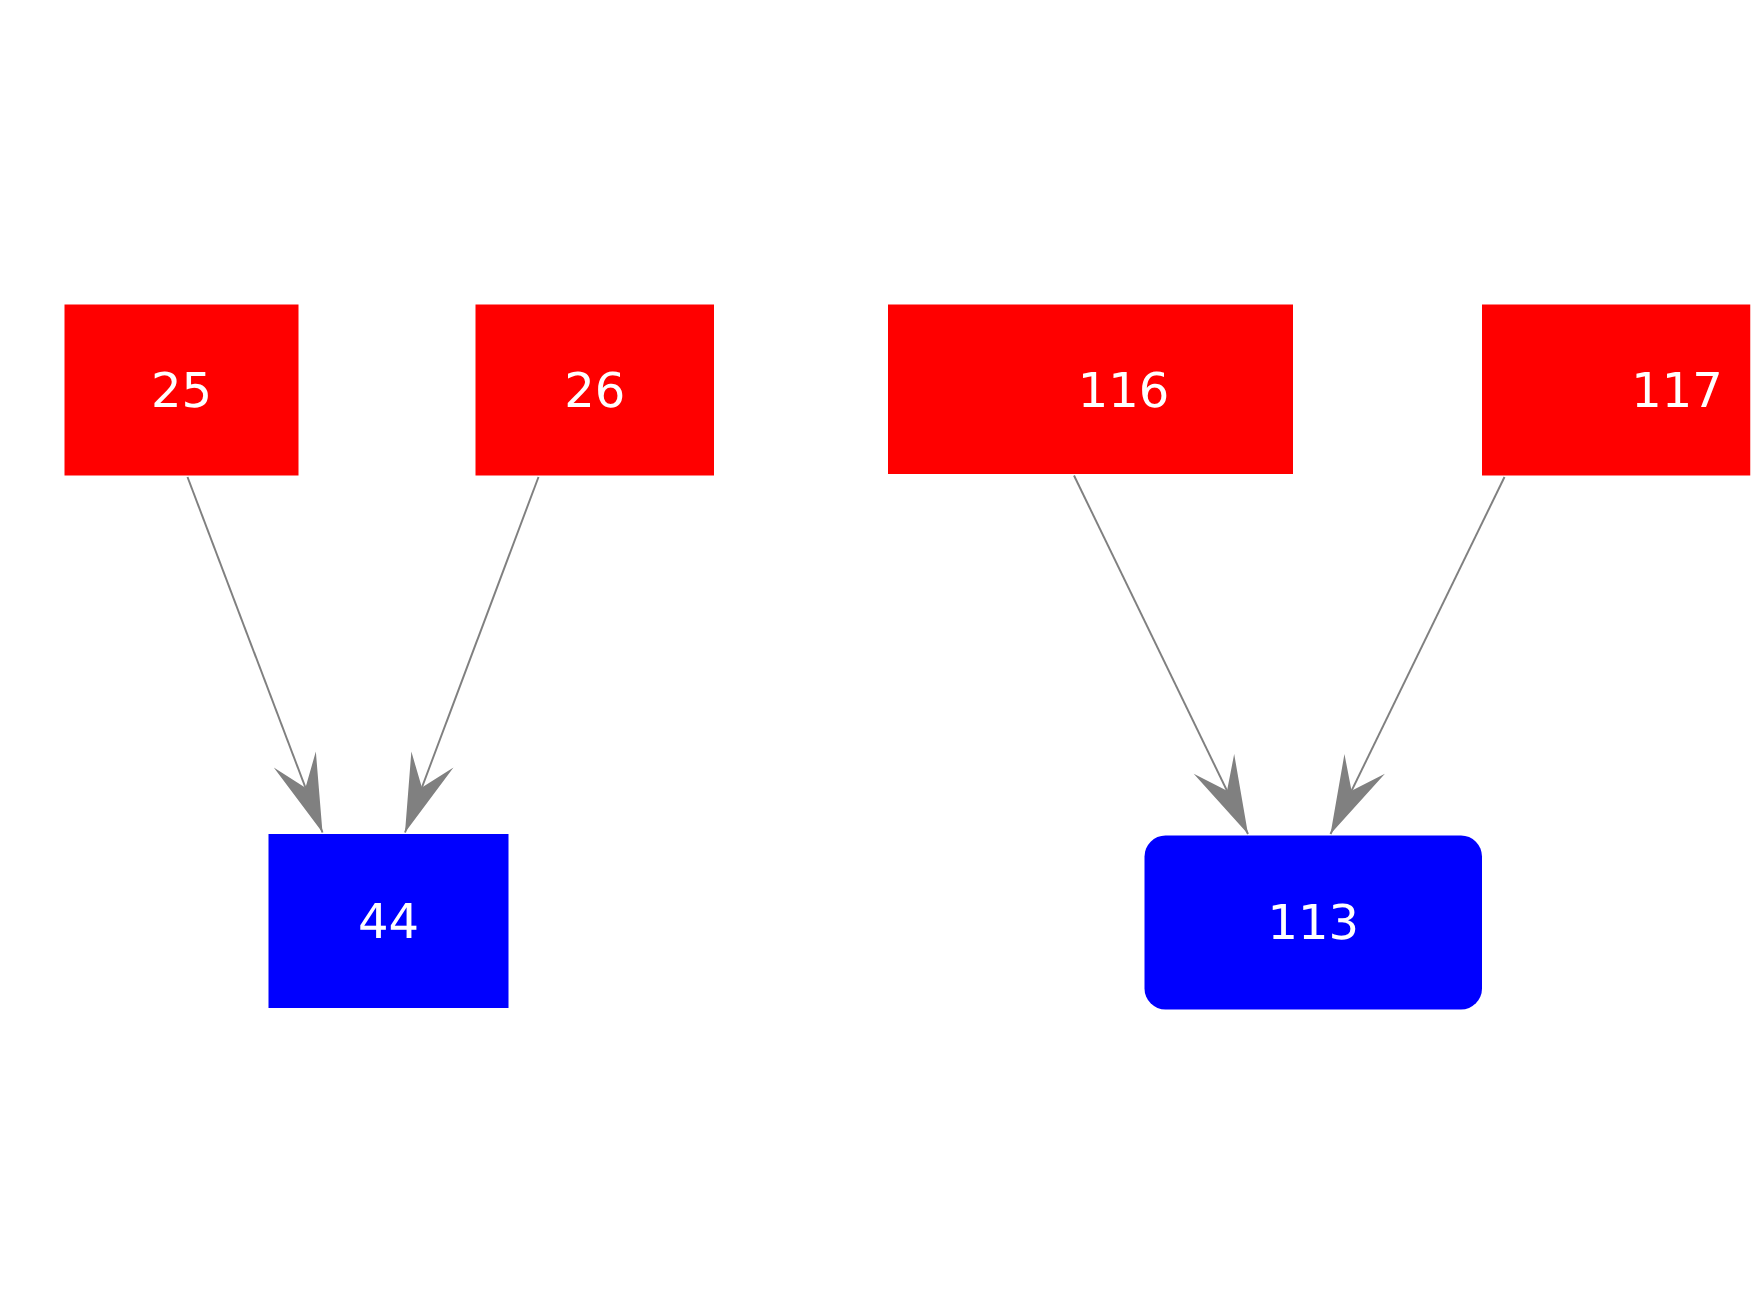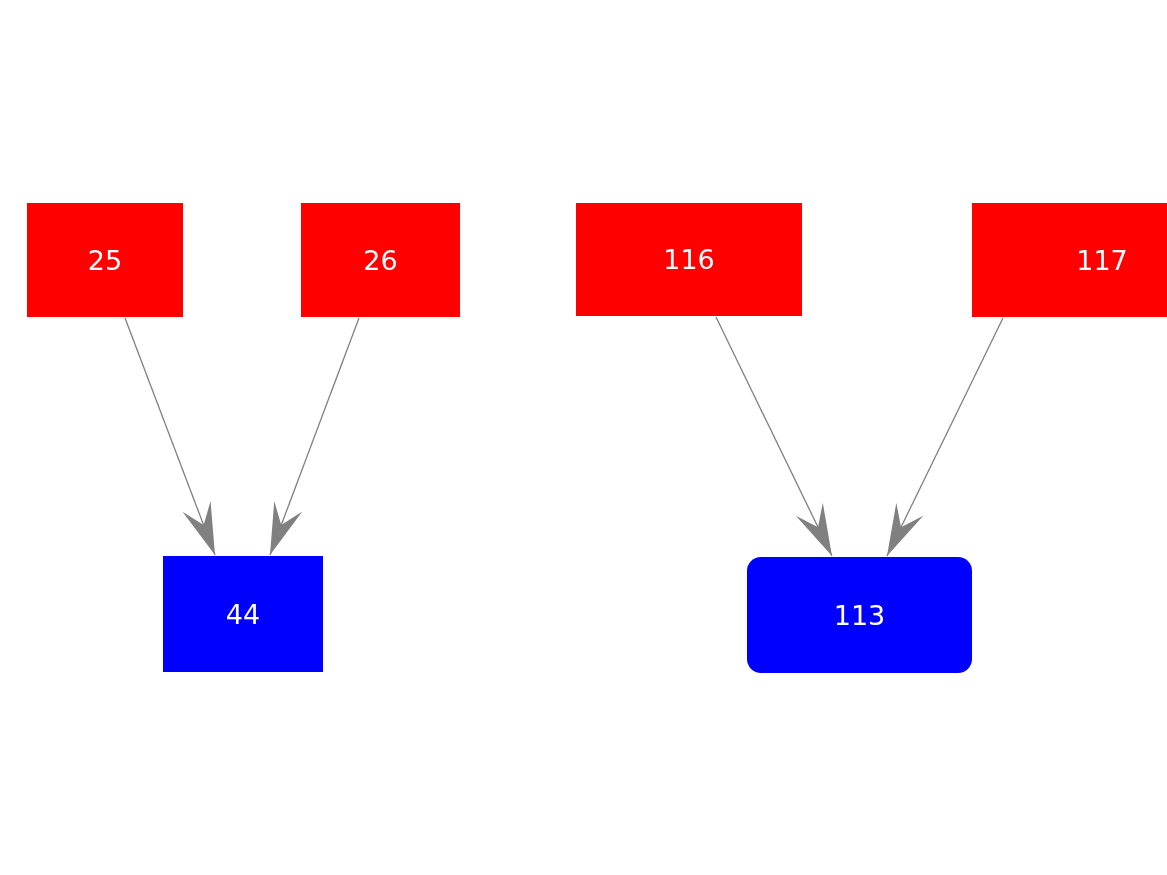--- a/index.html
+++ b/index.html
@@ -29,30 +29,31 @@
   }
   .arrowhead-path {
     fill: var(--edge, #808080);
   }
   .node {
     position: absolute;
     display: flex;
     align-items: center;
     justify-content: center;
     color: var(--label, #ffffff);
-    font-size: 27px;
+    font-size: 32px;
     line-height: 1;
     user-select: none;
+    margin-left: 16px;
   }
   .node.red  { background: var(--parent-fill, #ff0000); }
   .node.blue { background: var(--child-fill, #0000ff); text-align: right; }
 
   #n25  { left: 27px;  top: 203px; width: 156px; height: 114px; }
   #n26  { left: 301px; top: 203px; width: 159px; height: 114px; align-items: center; }
-  #n116 { left: 576px; top: 203px; width: 226px; height: 113px; }
+  #n116 { left: 576px; top: 203px; width: 226px; height: 113px; padding-left: 44px; }
   #n117 { left: 972px; top: 203px; width: 260px; height: 114px; }
   #n44  { left: 163px; top: 556px; width: 160px; height: 116px; }
   #n113 { left: 747px; top: 557px; width: 225px; height: 116px; border-radius: 14px; }
 </style>
 </head>
 <body>
 
 <div class="canvas">
 
   <svg class="edge-layer" viewBox="0 0 1167 875" xmlns="http://www.w3.org/2000/svg">

